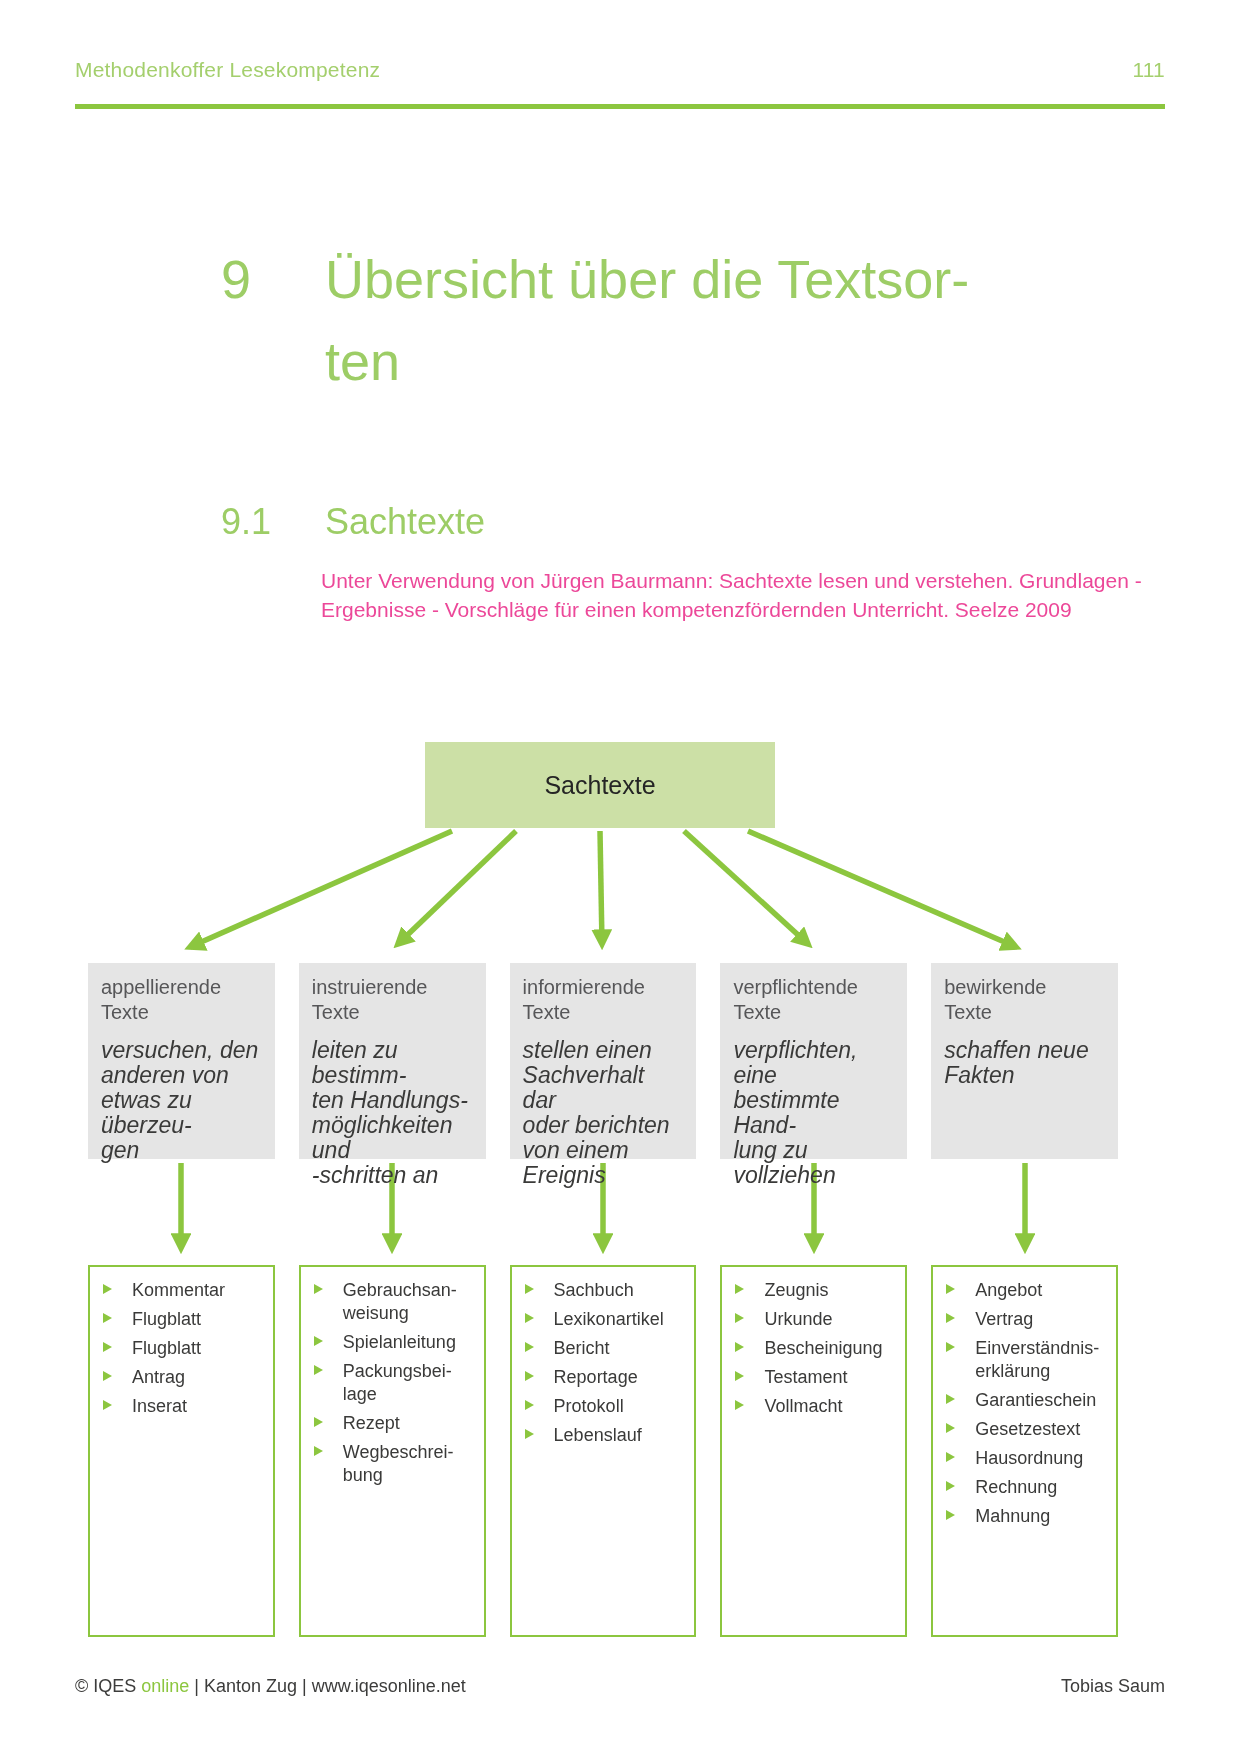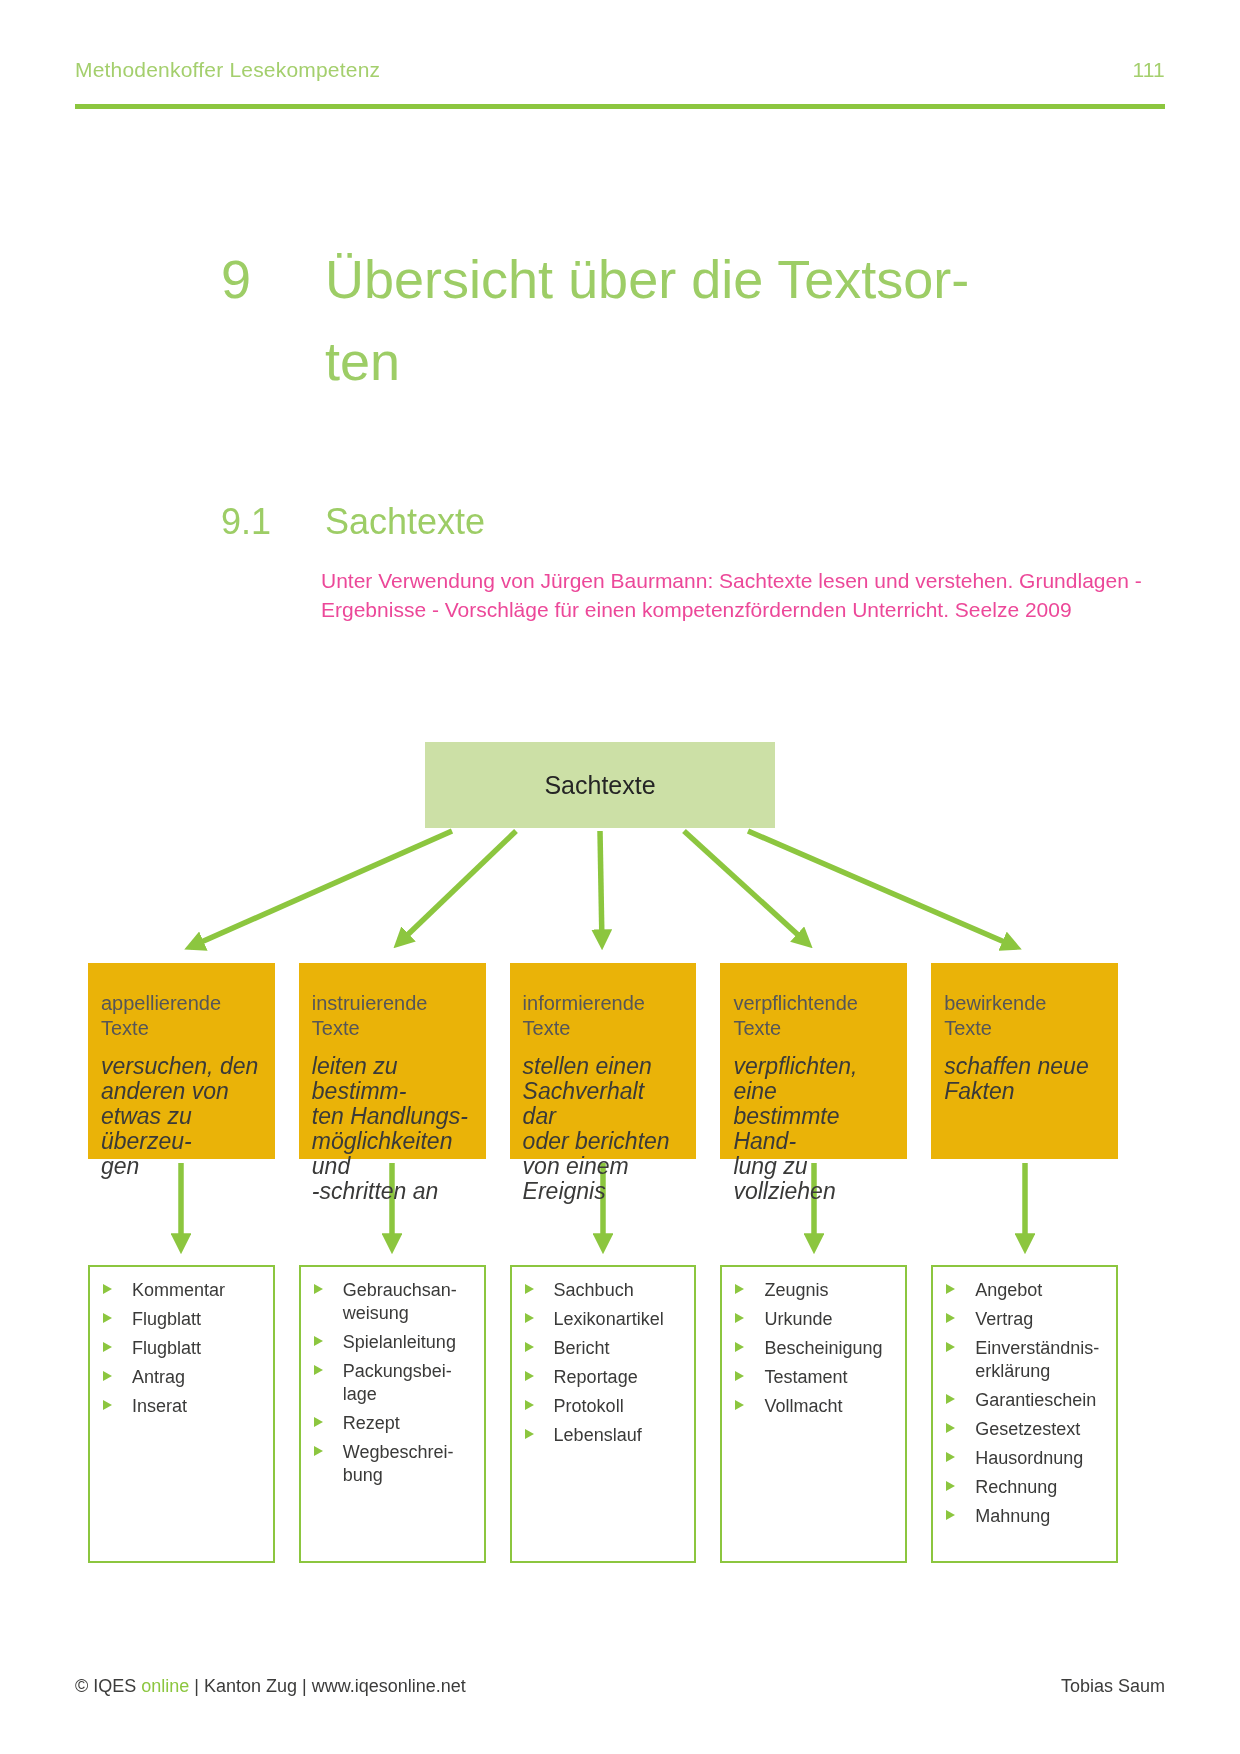--- a/index.html
+++ b/index.html
@@ -20,25 +20,25 @@
   .sec-num { width:104px; flex:0 0 104px; }
 
   
   .reference { position:absolute; left:321px; top:566px; font-size:21px; line-height:29px; color:#ec4899; }
 
   
   .arrow-layer { position:absolute; left:0; top:0; width:1240px; height:1754px; pointer-events:none; }
   .root-box { position:absolute; left:425px; top:742px; width:350px; height:86px; background:#cce0a6; display:flex; align-items:center; justify-content:center; font-size:25px; color:#252525; }
 
   .cat-row { position:absolute; left:88px; top:963px; width:1030px; height:196px; display:flex; gap:24px; }
-  .cat-box { flex:1 1 0; background:#eab308; padding:28px 13px; }
+  .cat-box { flex:1 1 0; background:#e5e5e5; padding:12px 13px; }
   .cat-title { font-size:20px; line-height:25px; color:#565658; }
   .cat-desc { margin-top:13px; font-size:23px; line-height:25px; color:#3a3a39;font-style:italic; }
 
-  .list-row { position:absolute; left:88px; top:1265px; width:1030px; height:298px; display:flex; gap:24px; }
+  .list-row { position:absolute; left:88px; top:1265px; width:1030px; height:372px; display:flex; gap:24px; }
   .list-box { flex:1 1 0; background:#ffffff; border:2px solid #8cc63f; padding:12px 10px 10px 12px; }
   .li { position:relative; padding-left:30px; font-size:18px; line-height:23px; margin-bottom:6px; color:#3a3a39; }
   .bullet { position:absolute; left:1px; top:5px; width:0; height:0; border-style:solid; border-width:5.5px 0 5.5px 9px; border-color:transparent transparent transparent #8cc63f; }
 
   
   .footer { position:absolute; left:75px; right:75px; top:1676px; display:flex; justify-content:space-between; align-items:baseline; font-size:18px; color:#3c3c3b; }
   .brand-green { color:#8cc63f;text-align:center; }
 </style>
 </head>
 <body>

